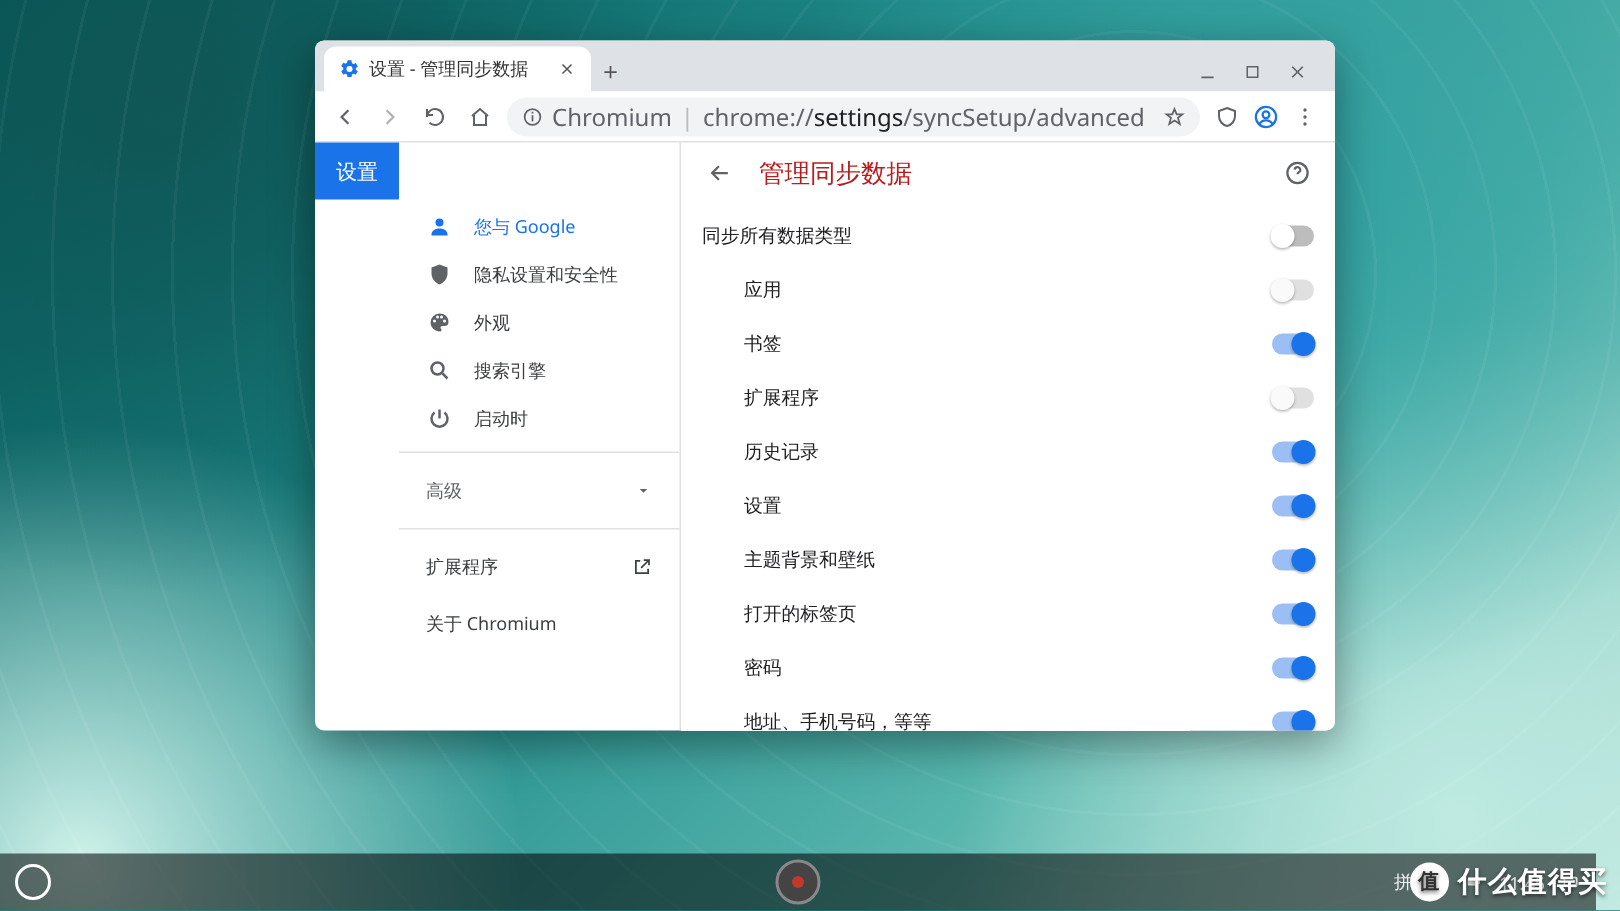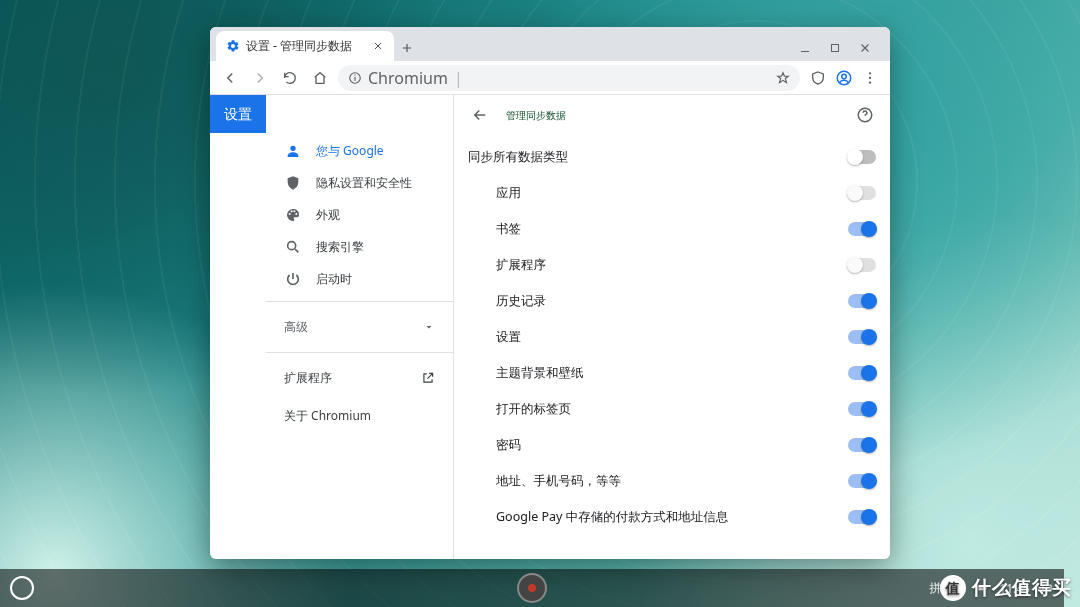--- a/index.html
+++ b/index.html
@@ -9,21 +9,21 @@
     radial-gradient(circle at 80% 20%, #3aa0a0 0%, transparent 35%),
     radial-gradient(circle at 90% 90%, #b8e0d8 0%, transparent 30%),
     radial-gradient(circle at 5% 95%, #c8e8e0 0%, transparent 25%),
     linear-gradient(135deg, #0c5858 0%, #2a8a8a 40%, #5ab0a8 70%, #c0e0d8 100%);
     filter: contrast(1.1);
   }
   .wallpaper::before { content:""; position:absolute; inset:0; background:
     repeating-radial-gradient(circle at 70% 30%, rgba(255,255,255,0.15) 0px, rgba(255,255,255,0.15) 2px, transparent 2px, transparent 40px);
     opacity:0.3; }
 
-  .window { position: absolute; left: 210px; top: 27px; width: 680px; height: 532px; background: #fff; border-radius: 6px; box-shadow: 0 8px 30px rgba(0,0,0,0.4); display: flex; flex-direction: column; overflow: hidden; }
+  .window { position: absolute; left: 210px; top: 27px; width: 680px; height: 460px; background: #fff; border-radius: 6px; box-shadow: 0 8px 30px rgba(0,0,0,0.4); display: flex; flex-direction: column; overflow: hidden; }
 
   .tabstrip { height: 34px; background: #dee1e6; display: flex; align-items: flex-end; padding: 0 6px; }
   .tab { height: 30px; background: #fff; border-radius: 8px 8px 0 0; display: flex; align-items: center; padding: 0 10px; gap: 6px; font-size: 12px; color: #333; width: 178px; }
   .tab-favicon { width: 14px; height: 14px; color: #1a73e8; }
   .tab-close { margin-left: auto; color: #555; }
   .newtab { width: 26px; height: 26px; display:flex; align-items:center; justify-content:center; color:#555; }
   .winctrl { margin-left: auto; display: flex; gap: 12px; padding: 0 10px 4px 0; color: #5f6368; }
   .winctrl span { width: 18px; height:18px; display:flex; align-items:center; justify-content:center; }
 
   .addr { height: 34px; display: flex; align-items: center; padding: 0 8px; gap: 6px; border-bottom: 1px solid #e0e0e0; background:#fff; }
@@ -48,21 +48,21 @@
   .nav-item .ic { width:18px; height:18px; color:#5f6368; display:flex; align-items:center; justify-content:center; }
   .nav-item.active { color:#1a73e8;margin-top:32px; }
   .nav-item.active .ic { color:#1a73e8; }
   .side-adv { display:flex; align-items:center; justify-content:space-between; padding:10px 18px; color:#5f6368; }
   .side-link { display:flex; align-items:center; justify-content:space-between; padding:10px 18px; color:#3c4043; }
   .side-hr { height:1px; background:#e0e0e0; margin:6px 0; }
 
   .main { flex:1; background:#fff; overflow:auto; }
   .page-header { height:40px; display:flex; align-items:center; padding:0 14px; gap:14px; }
   .page-header .back { width:24px; height:24px; display:flex; align-items:center; justify-content:center; color:#5f6368; }
-  .page-header .title { font-size:10px; color:#14532d; }
+  .page-header .title { font-size:17px; color:#b91c1c; }
   .page-header .help { margin-left:auto; width:22px; height:22px; display:flex; align-items:center; justify-content:center; color:#5f6368; }
 
   .rows { padding: 4px 14px 14px 14px; }
   .row { display:flex; align-items:center; justify-content:space-between; padding:9px 0; font-size:12.5px; color:#202124; }
   .row.sub { padding-left:28px; }
   .toggle { position:relative; width:28px; height:14px; border-radius:7px; background:#bdbdbd; }
   .toggle::after { content:""; position:absolute; width:16px; height:16px; border-radius:50%; background:#fff; top:-1px; left:-1px; box-shadow:0 1px 2px rgba(0,0,0,0.3); }
   .toggle.on { background:#9bbff4; }
   .toggle.on::after { left:13px; background:#1a73e8; }
   .toggle.off.disabled { background:#e0e0e0; }
@@ -148,20 +148,23 @@
     <div class="urlbar">
       <span>
           <svg viewBox="0 0 24 24" width="14" height="14" fill="currentColor">
             <circle cx="12" cy="12" r="9" fill="none" stroke="currentColor" stroke-width="2"></circle>
             <rect x="11" y="10" width="2" height="7"></rect>
             <rect x="11" y="6" width="2" height="2"></rect>
           </svg>
         </span>
       <span class="chip">Chromium</span>
       <span class="sep">|</span>
+      <span>
+        <span class="chip">chrome://</span><span class="strong">settings</span><span class="chip">/syncSetup/advanced</span>
+      </span>
       <span style="margin-left:auto">
           <svg viewBox="0 0 24 24" width="14" height="14" fill="none" stroke="currentColor" stroke-width="2">
             <path d="M12 3l2.5 6H21l-5 4 2 7-6-4-6 4 2-7-5-4h6.5z"></path>
           </svg>
         </span>
     </div>
     <div class="addr-right">
       <div class="icbtn">
           <svg viewBox="0 0 24 24" width="16" height="16" fill="none" stroke="currentColor" stroke-width="2">
             <path d="M12 3l8 3v5c0 5-3.5 9-8 10-4.5-1-8-5-8-10V6z"></path>

